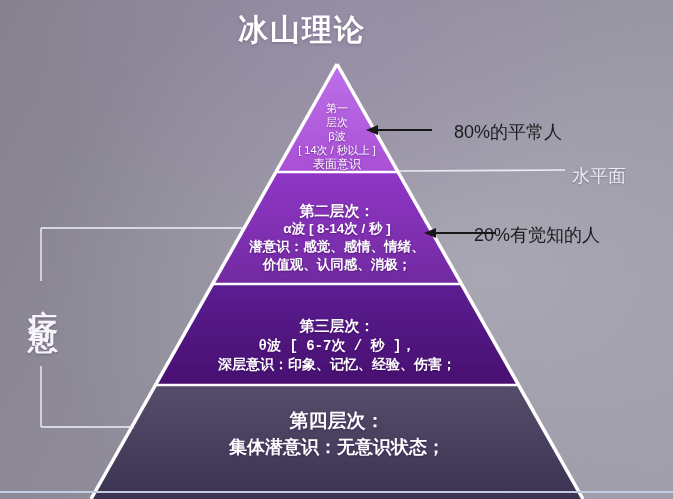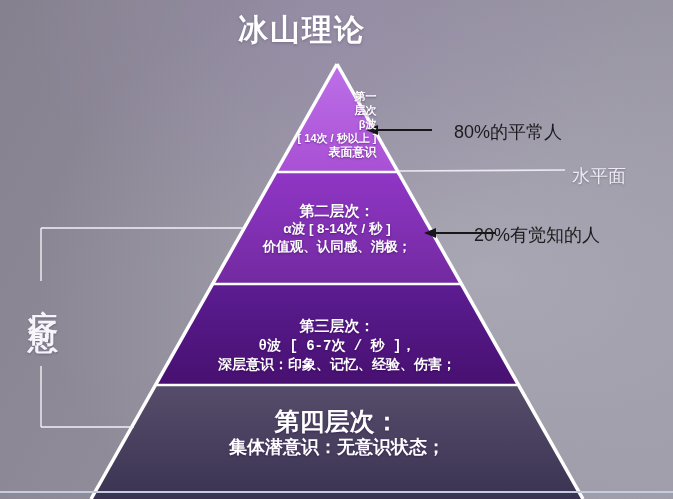--- a/index.html
+++ b/index.html
@@ -12,27 +12,27 @@
       linear-gradient(118deg,#86818f 0%,#918d9b 45%,#9e9ba9 100%);
   }
   .abs{position:absolute;}
   #title{
     left:302px;top:10px;transform:translateX(-50%);
     color:#fff;font-size:30px;font-weight:600;letter-spacing:2px;white-space:nowrap;
     text-shadow:0 1px 3px rgba(60,50,90,.35);
   }
   .lvl-text{left:337px;transform:translateX(-50%);color:#fff;text-align:center;white-space:nowrap;
     text-shadow:0 1px 2px rgba(40,0,70,.45);font-weight:600;}
-  #lvl1-text{top:89px;font-size:11px;line-height:14px;font-weight:700;text-align:right;}
+  #lvl1-text{top:101px;font-size:11px;line-height:14px;font-weight:400;}
   #lvl2-text{top:202px;font-size:13.5px;line-height:18px;}
   #lvl2-text .head{font-size:15px;}
   #lvl3-text{top:318px;font-size:14px;line-height:19px;font-family:Liberation Mono, monospace;}
   #lvl3-text .head{font-size:15px;}
   #lvl4-text{top:408px;font-size:18px;line-height:26px;}
-  #lvl4-text .head{font-size:25px;text-align:center;}
+  #lvl4-text .head{font-size:19px;text-align:center;}
   .callout{color:#1c1c1e;font-size:18px;font-weight:500;white-space:nowrap;}
   #note-80{left:437px;top:120px;margin-left:17px;}
   #note-20{left:474px;top:223px;}
   #note-water{left:572px;top:164px;color:#ecebf2;font-size:18px;font-weight:500;white-space:nowrap;
     text-shadow:0 1px 2px rgba(60,50,90,.4);}
   #note-healing{
     left:22px;top:286px;color:#f7f5fa;font-size:30px;font-weight:600;
     writing-mode:vertical-rl;text-orientation:upright;letter-spacing:12px;
     text-shadow:0 1px 2px rgba(60,50,90,.4);
   }
@@ -98,20 +98,21 @@
     <div>第一</div>
     <div>层次</div>
     <div>β波</div>
     <div>[ 14次 / 秒以上 ]</div>
     <div style="font-size:12px">表面意识</div>
   </div>
 
   <div id="lvl2-text" class="abs lvl-text">
     <div class="head">第二层次：</div>
     <div>α波 [ 8-14次 / 秒 ]</div>
+    <div>潜意识：感觉、感情、情绪、</div>
     <div>价值观、认同感、消极；</div>
   </div>
 
   <div id="lvl3-text" class="abs lvl-text">
     <div class="head">第三层次：</div>
     <div>θ波 [ 6-7次 / 秒 ]，</div>
     <div>深层意识：印象、记忆、经验、伤害；</div>
   </div>
 
   <div id="lvl4-text" class="abs lvl-text">

